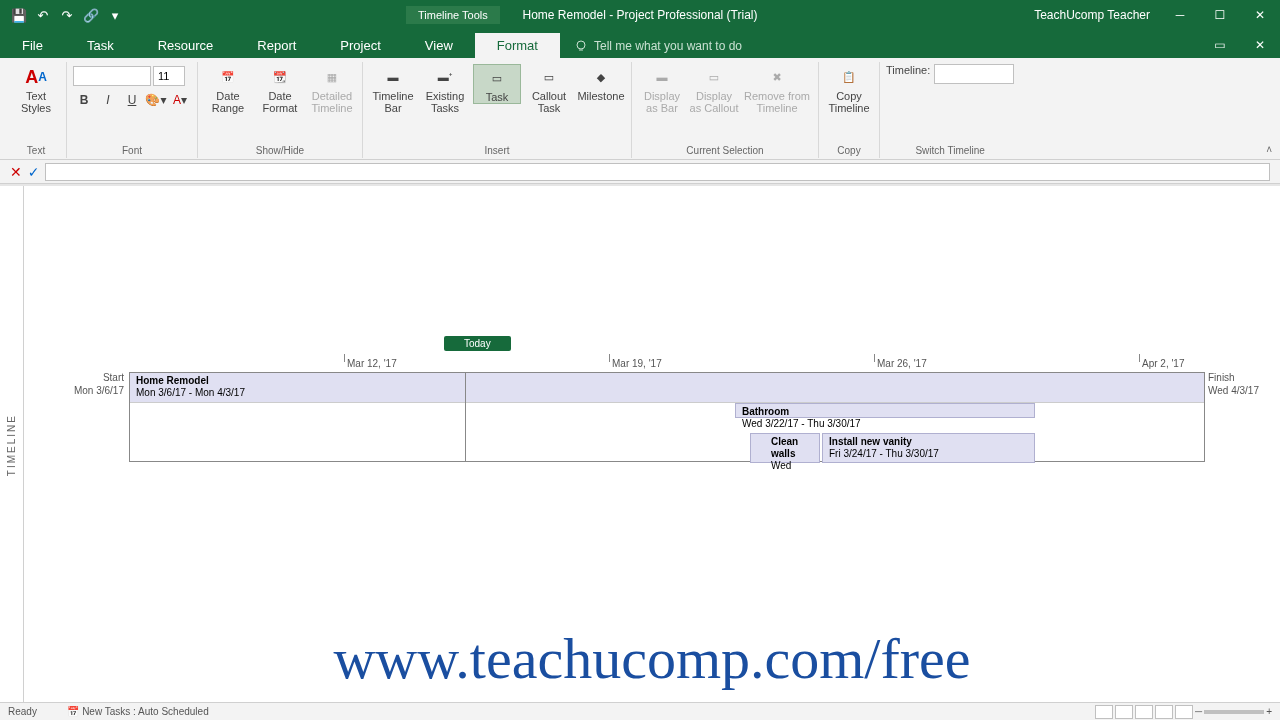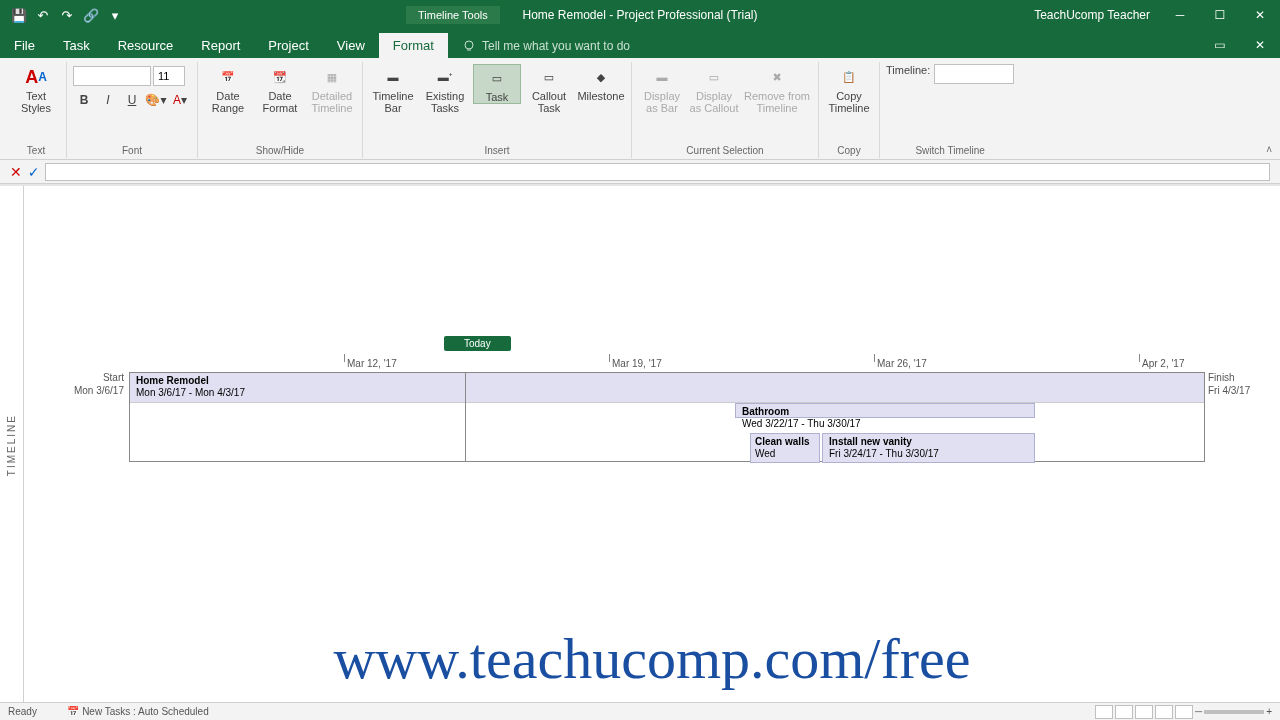--- a/index.html
+++ b/index.html
@@ -6,21 +6,21 @@
 body{width:1280px;height:720px;overflow:hidden;background:#e6e6e6;position:relative}
 .titlebar{height:30px;background:#166a3b;display:flex;align-items:center;color:#fff;font-size:12px}
 .qat{display:flex;align-items:center;gap:2px;padding-left:8px}
 .qat-btn{width:22px;height:22px;display:flex;align-items:center;justify-content:center;color:#fff;font-size:13px}
 .title-tools{margin-left:280px;background:#2b7a4a;padding:3px 12px;font-size:11px}
 .title-center{position:absolute;left:50%;transform:translateX(-50%);font-size:12px}
 .title-user{position:absolute;right:130px;font-size:12px}
 .winctrl{position:absolute;right:0;display:flex}
 .winctrl div{width:40px;height:30px;display:flex;align-items:center;justify-content:center;font-size:12px}
 .menubar{height:28px;background:#166a3b;display:flex;align-items:flex-end;color:#fff;font-size:13px}
-.menutab{padding:5px 14px;cursor:pointer}
+.menutab{padding:5px 22px;cursor:pointer}
 .menutab.active{background:#f3f3f3;color:#166a3b}
 .tellme{display:flex;align-items:center;padding:5px 14px;color:#c8e0d1;font-size:12px}
 .tellme svg{margin-right:6px}
 .ribbon{height:102px;background:#f3f3f3;border-bottom:1px solid #d0d0d0;display:flex;padding:4px 6px 0 6px;position:relative}
 .rgroup{display:flex;flex-direction:column;align-items:center;border-right:1px solid #d8d8d8;padding:0 6px;height:96px}
 .rgroup-body{flex:1;display:flex;align-items:flex-start;gap:4px;padding-top:2px}
 .rgroup-label{font-size:10px;color:#666;padding:2px 0}
 .bigbtn{display:flex;flex-direction:column;align-items:center;justify-content:flex-start;width:48px;padding-top:2px;font-size:11px;color:#444;text-align:center;line-height:12px}
 .bigbtn.disabled{color:#aaa}
 .bigbtn.active{background:#c8d8c8;border:1px solid #9ab89a}
@@ -48,21 +48,21 @@
 .today-lbl{position:absolute;left:420px;top:150px;background:#166a3b;color:#fff;font-size:10px;padding:2px 20px;border-radius:2px}
 .dateaxis{position:absolute;left:105px;right:75px;top:172px;height:14px;font-size:10px;color:#555}
 .dateaxis span{position:absolute}
 .tick{position:absolute;width:1px;height:8px;background:#888;top:-4px}
 .startend{position:absolute;font-size:10px;color:#555;text-align:right;line-height:13px}
 .tlbox{position:absolute;left:105px;right:75px;top:186px;height:90px;border:1px solid #888}
 .row1{height:30px;background:#e0e0f2;border-bottom:1px solid #ccc;font-size:10px;padding:2px 6px;line-height:12px}
 .row1 b{font-weight:bold}
 .vline{position:absolute;top:0;bottom:0;width:1px;background:#888;left:335px}
 .bathroom{position:absolute;left:605px;top:30px;width:300px;height:15px;background:#e0e0f2;border:1px solid #b0b0d0;font-size:10px;padding:2px 6px;line-height:12px}
-.sub1{position:absolute;left:620px;top:60px;width:70px;height:30px;background:#e0e0f2;border:1px solid #b0b0d0;font-size:10px;padding:2px 4px;line-height:12px}
+.sub1{position:absolute;left:620px;top:60px;width:70px;height:30px;background:#e0e0f2;border:1px solid #b0b0d0;font-size:10px;padding:2px 20px;line-height:12px}
 .sub2{position:absolute;left:692px;top:60px;width:213px;height:30px;background:#e0e0f2;border:1px solid #b0b0d0;font-size:10px;padding:2px 6px;line-height:12px}
 .watermark{position:absolute;bottom:12px;left:0;right:0;text-align:center;font-size:58px;color:#1a4ea0;font-family:Georgia,serif}
 .statusbar{position:absolute;bottom:0;left:0;right:0;height:18px;background:#f3f3f3;border-top:1px solid #d0d0d0;display:flex;align-items:center;font-size:10px;color:#555;padding:0 8px}
 .statusbar .sright{position:absolute;right:8px;display:flex;gap:2px;align-items:center}
 .vbtn{width:18px;height:14px;border:1px solid #c0c0c0;background:#fff}
 </style>
 </head>
 <body>
 
 <div class="titlebar">
@@ -255,21 +255,21 @@
         <span style="left:748px">Mar 26, '17</span>
       <div class="tick" style="left:1010px"></div>
         <span style="left:1013px">Apr 2, '17</span>
     </div>
     <div class="startend" style="left:30px;top:185px;width:70px">
       <div>Start</div>
         <div>Mon 3/6/17</div>
     </div>
     <div class="startend" style="right:2px;top:185px;width:70px;text-align:left">
       <div>Finish</div>
-        <div>Fri 4/3/17</div>
+        <div>Wed 4/3/17</div>
     </div>
     <div class="tlbox">
       <div class="row1">
         <b>Home Remodel</b><br><span>Mon 3/6/17 - Mon 4/3/17</span>
       </div>
       <div class="vline"></div>
       <div class="bathroom">
         <b>Bathroom</b><br><span>Wed 3/22/17 - Thu 3/30/17</span>
       </div>
       <div class="sub1">

